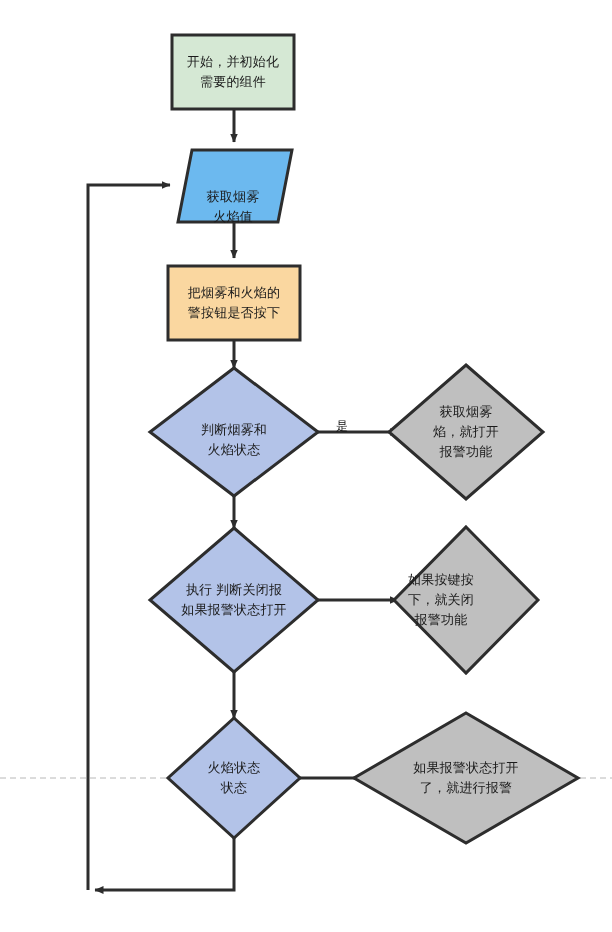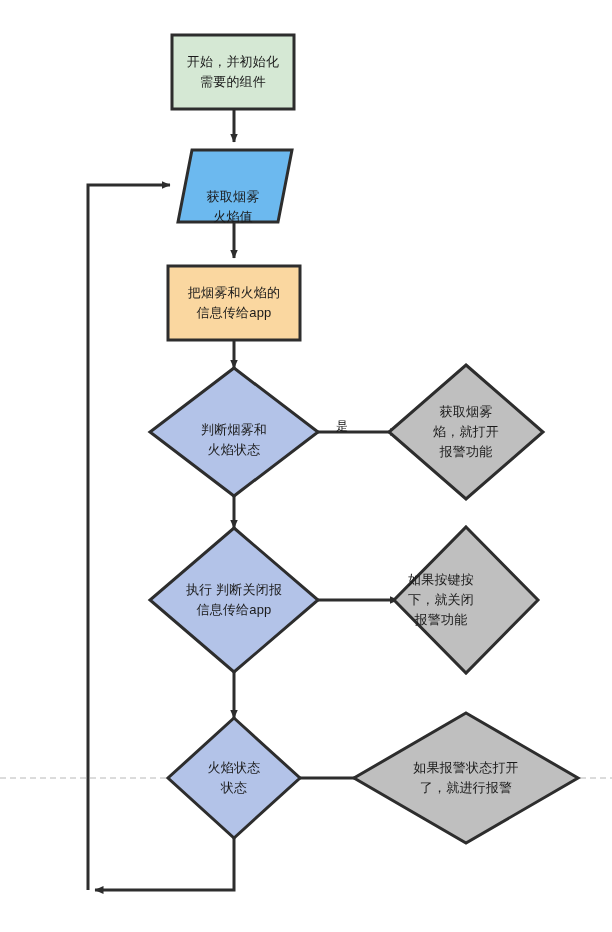--- a/index.html
+++ b/index.html
@@ -87,31 +87,31 @@
   <polygon points="466,713 578,778 466,843 354,778" fill="#bfbfbf" stroke="#2d2d2d" stroke-width="3"></polygon>
 </svg>
 
 <div class="node-label" style="left:172px;top:35px;width:122px;height:74px;">开始，并初始化
 需要的组件</div>
 
 <div class="node-label" style="left:176px;top:150px;width:114px;height:65px;margin-top:24px;">获取烟雾
 火焰值</div>
 
 <div class="node-label" style="left:168px;top:266px;width:132px;height:74px;">把烟雾和火焰的
-信息传给app</div>
+警按钮是否按下</div>
 
 <div class="node-label" style="left:164px;top:400px;width:140px;height:80px;">判断烟雾和
 火焰状态</div>
 
 <div class="node-label" style="left:409px;top:387px;width:114px;height:90px;">获取烟雾
 焰，就打开
 报警功能</div>
 
 <div class="node-label" style="left:152px;top:560px;width:164px;height:80px;">执行 判断关闭报
-信息传给app</div>
+如果报警状态打开</div>
 
 <div class="node-label" style="left:385px;top:555px;width:112px;height:90px;">如果按键按
 下，就关闭
 报警功能</div>
 
 <div class="node-label" style="left:180px;top:748px;width:108px;height:60px;">火焰状态
 状态</div>
 
 <div class="node-label" style="left:382px;top:748px;width:168px;height:60px;text-align:center;">如果报警状态打开
 了，就进行报警</div>

